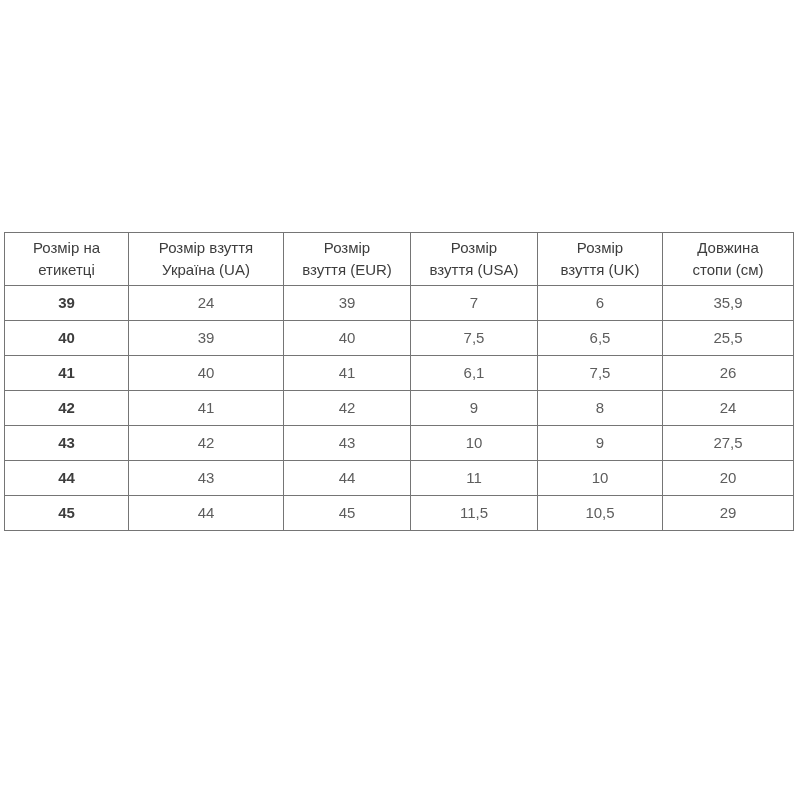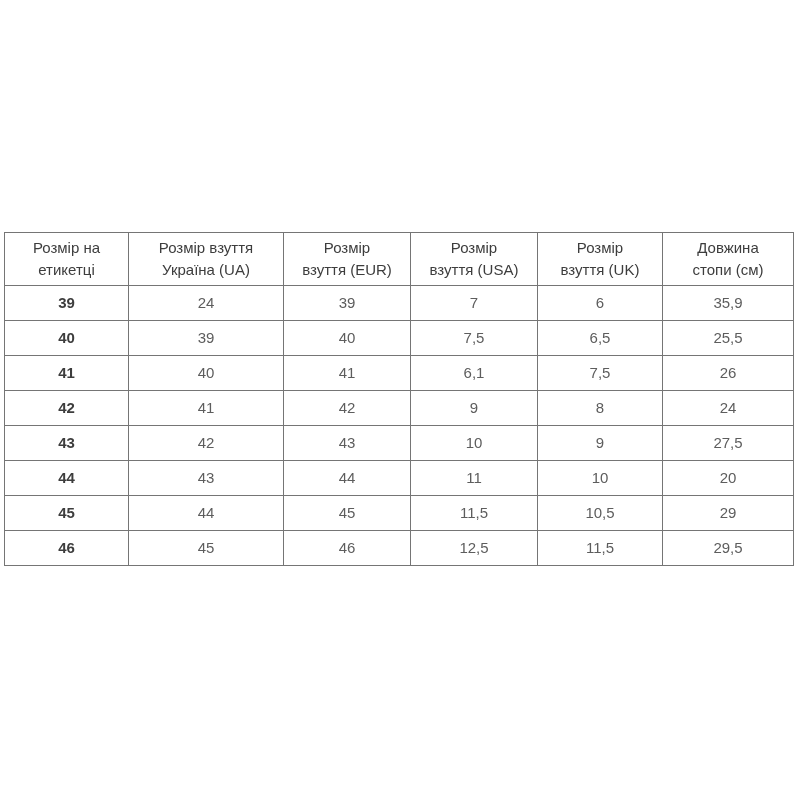--- a/index.html
+++ b/index.html
@@ -126,22 +126,14 @@
       <td>20</td>
     </tr>
     <tr>
       <td class="label-col">45</td>
       <td>44</td>
       <td>45</td>
       <td>11,5</td>
       <td>10,5</td>
       <td>29</td>
     </tr>
-    <tr>
-      <td class="label-col">46</td>
-      <td>45</td>
-      <td>46</td>
-      <td>12,5</td>
-      <td>11,5</td>
-      <td>29,5</td>
-    </tr>
   </tbody>
 </table>
 
 </body></html>

